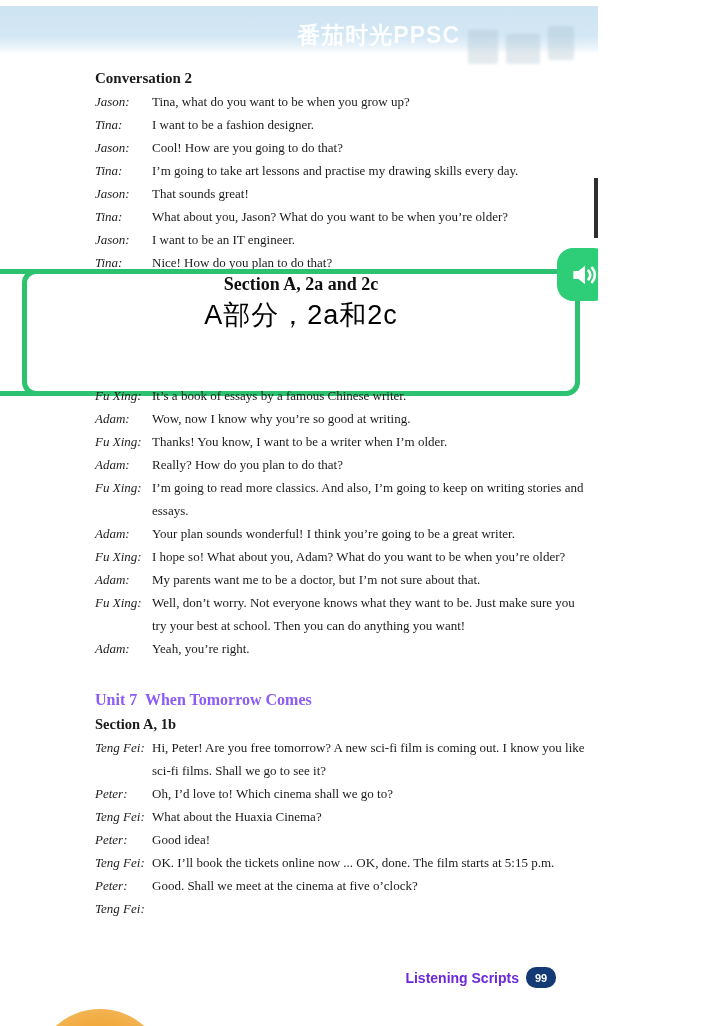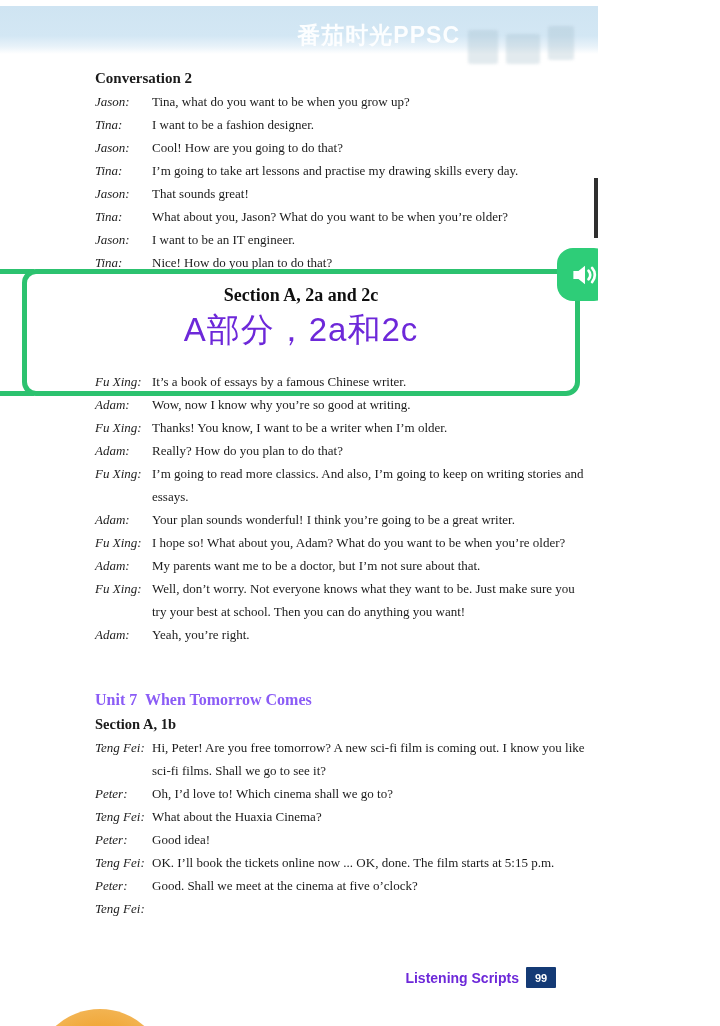--- a/index.html
+++ b/index.html
@@ -14,48 +14,48 @@
              white-space:nowrap;}
   .wm-logo{position:absolute;top:26px;right:18px;width:112px;height:38px;display:flex;gap:8px;
            filter:blur(1.5px);}
   .wm-logo i{display:block;background:rgba(160,185,200,0.30);border-radius:3px;}
   .wm-logo i:nth-child(1){width:30px;height:34px;margin-top:4px;}
   .wm-logo i:nth-child(2){width:34px;height:30px;margin-top:8px;}
   .wm-logo i:nth-child(3){width:26px;height:34px;}
 
   
   .scripts{position:absolute;left:95px;width:600px;}
-  .c2{top:67px;} .c3{top:370px;} .u7{top:688px;}
+  .c2{top:67px;} .c3{top:384px;} .u7{top:688px;}
   .row{display:flex;font-size:13px;line-height:23px;}
   .spk{width:57px;flex:none;font-style:italic;}
   .txt{white-space:pre;}
   .conv-heading{font-weight:bold;font-size:15px;line-height:23px;}
   .unit-heading{font-weight:bold;font-size:16px;line-height:24px;color:#8b5cf6;white-space:pre;
                 font-family:"Liberation Serif",serif;}
   .section-heading{font-weight:bold;font-size:14.5px;line-height:24px;}
 
   
   .hl-line{position:absolute;height:5px;background:#2cc26f;}
   .hl-line.top{left:0;top:269px;width:34px;}
   .hl-line.bot{left:0;top:391px;width:34px;}
   .hl-box{position:absolute;left:22px;top:269px;width:558px;height:127px;box-sizing:border-box;
           border:5px solid #2cc26f;border-radius:14px;background:#ffffff;text-align:center;}
-  .hl-title{margin-top:11px;font-size:18px;font-weight:bold;color:#101010;}
-  .hl-sub{margin-top:2px;font-family:"Liberation Sans",sans-serif;font-size:33px;color:#6d28d9;
+  .hl-title{font-size:18px;font-weight:bold;color:#101010;}
+  .hl-sub{margin-top:2px;font-family:"Liberation Sans",sans-serif;font-size:27px;color:#000000;
           letter-spacing:1px;}
   .audio-btn{position:absolute;left:557px;top:248px;width:53px;height:53px;border:none;padding:0;
              border-radius:16px;background:#2ecd78;display:flex;align-items:center;
              justify-content:center;cursor:pointer;}
   .frag{position:absolute;left:612px;top:279px;font-size:14px;color:#1b1b1b;}
 
   
   .footer{position:absolute;top:967px;right:42px;display:flex;align-items:center;gap:7px;
           font-family:"Liberation Sans",sans-serif;}
   .footer-label{color:#6d28d9;font-weight:bold;font-size:14px;}
-  .badge{min-width:30px;height:21px;border-radius:1px;background:#143a75;color:#ffffff;
+  .badge{min-width:30px;height:21px;border-radius:10px;background:#143a75;color:#ffffff;
          font-size:11px;font-weight:bold;display:flex;align-items:center;justify-content:center;}
 
   
   .orange{position:absolute;left:36px;top:1009px;width:128px;height:122px;border-radius:50%;
           background:radial-gradient(circle at 50% 55%,#f1a93c 55%,#f3b85b 80%,#f9dca2 94%,#fef6e9 100%);}
   .edge-mark{position:absolute;right:0;top:178px;width:4px;height:60px;background:#2f2f2f;}
 </style>
 </head>
 <body>
 

